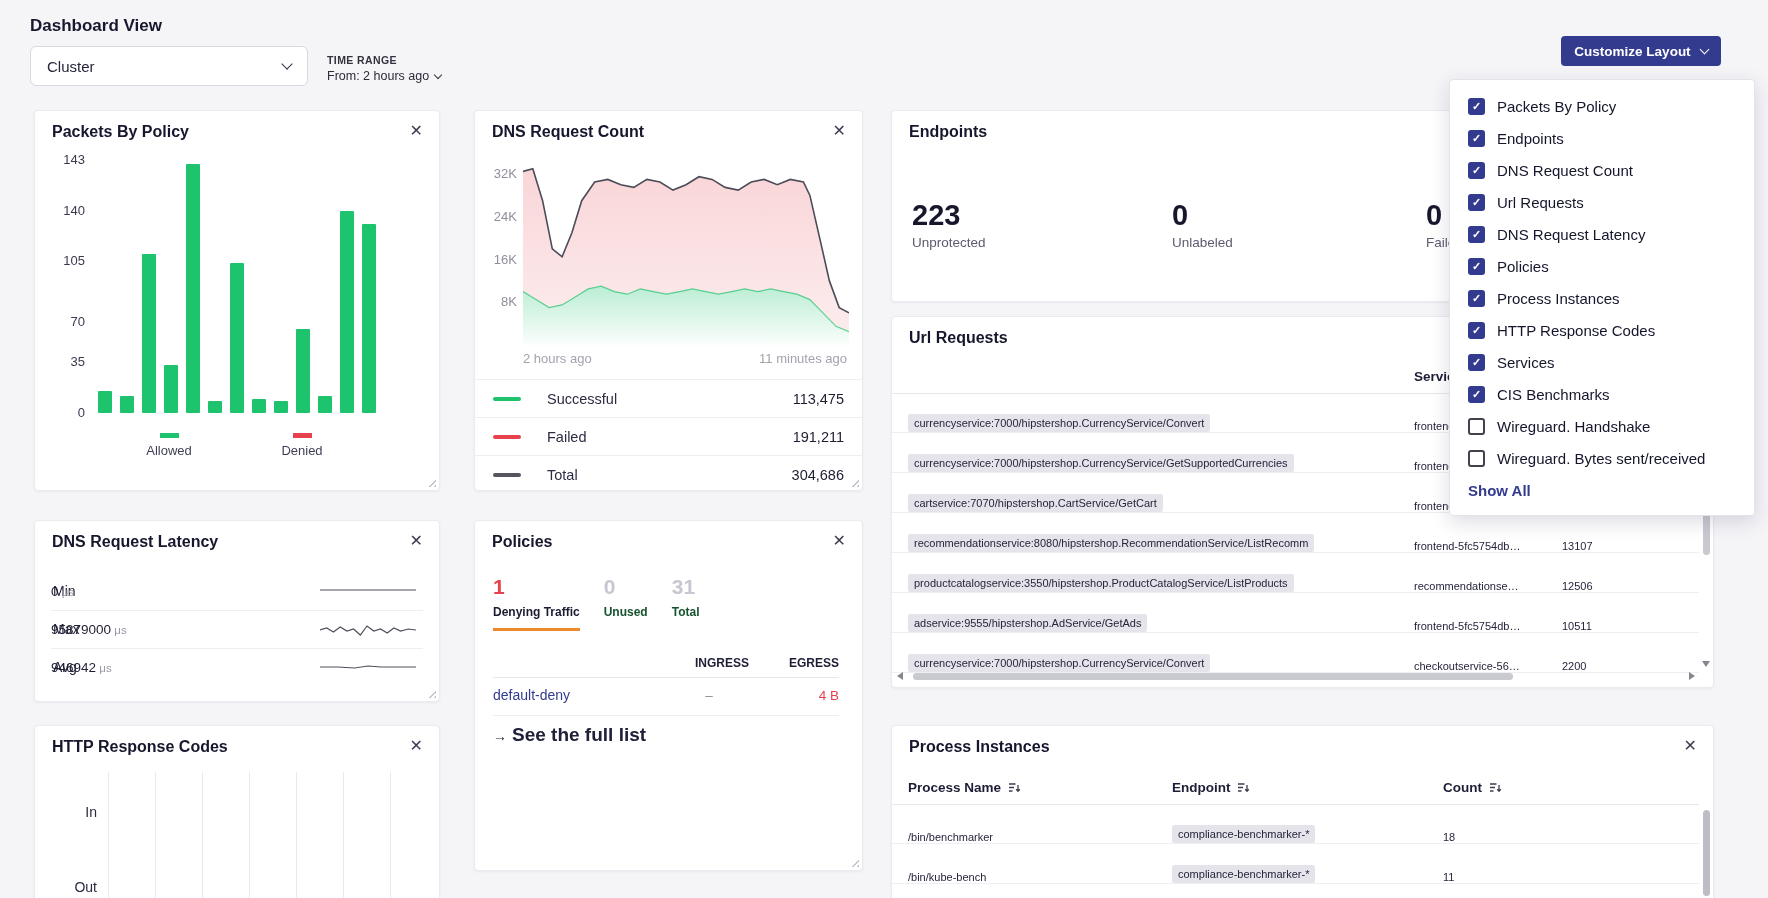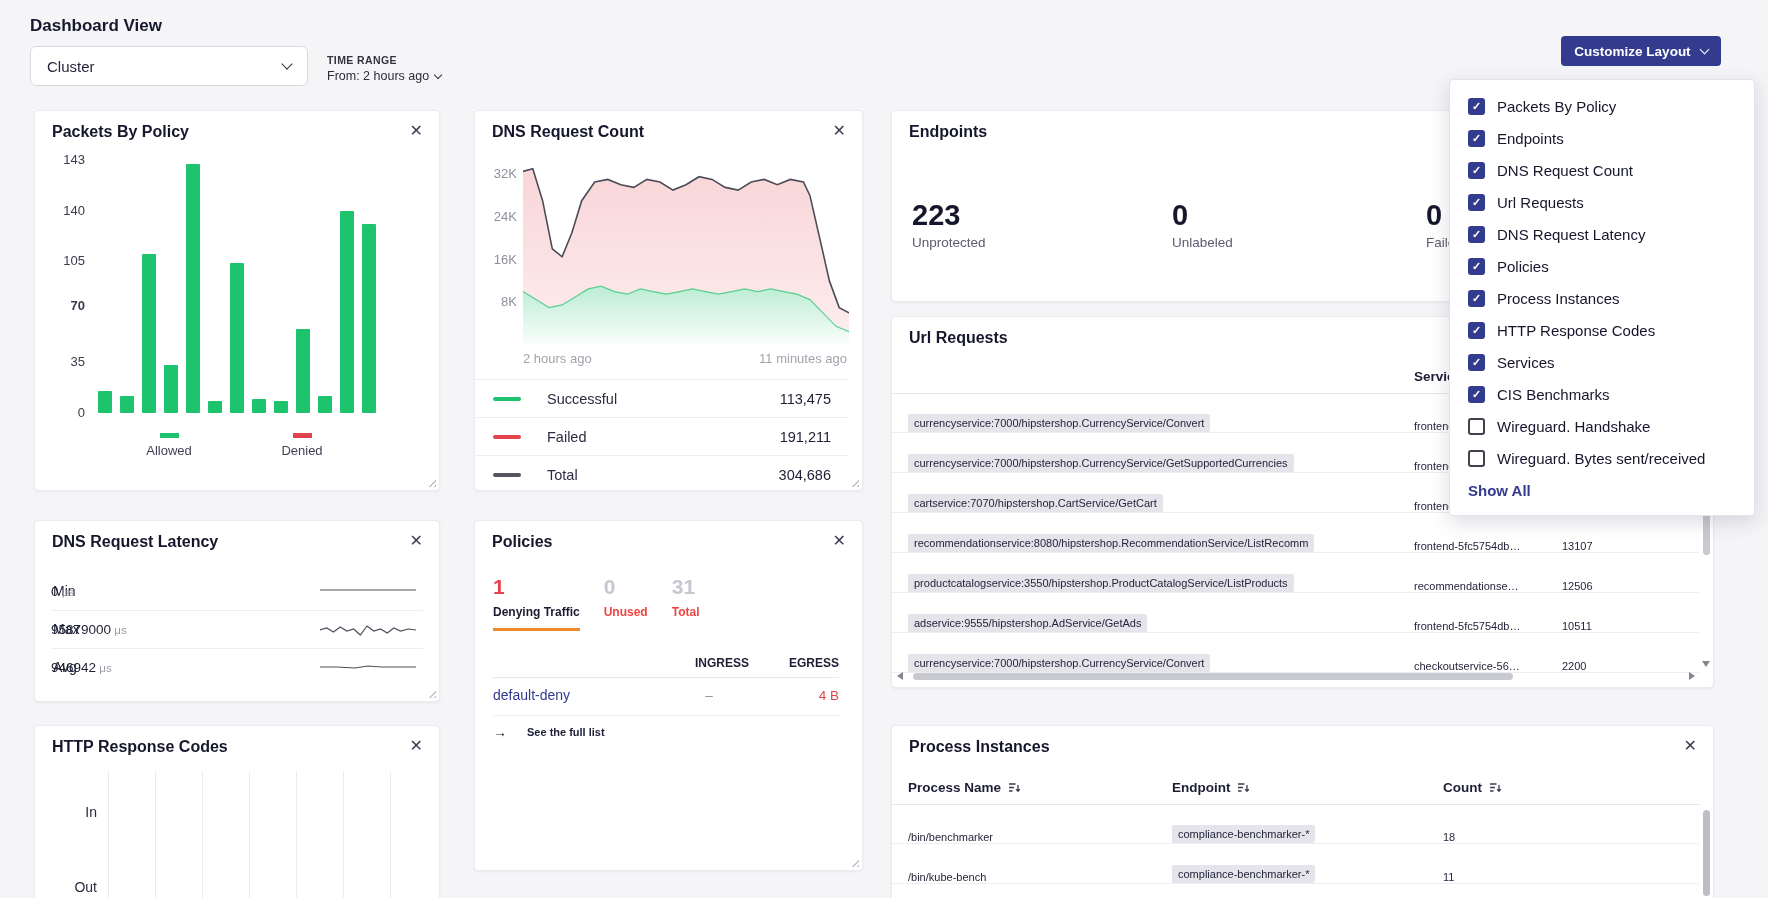--- a/index.html
+++ b/index.html
@@ -43,21 +43,21 @@
   .pbp-marker{position:absolute;top:282px;width:19px;height:5px}
   .pbp-glabel{position:absolute;top:292px;width:62px;text-align:center;font-size:13px;color:#3f3f55}
 
   
   #card-dns{left:474px;top:110px;width:389px;height:381px}
   .dns-ytick{position:absolute;left:0;width:42px;text-align:right;font-size:13px;color:#8f8f9c}
   #dns-svg{position:absolute;left:48px;top:47px}
   .dns-x{position:absolute;top:240px;font-size:13px;color:#a3a3ad}
   .dns-x.start{left:48px}
   .dns-x.end{right:15px}
-  .dns-legend{position:absolute;left:0;right:13px;top:268px}
+  .dns-legend{position:absolute;left:0;right:0;top:268px}
   .legend-row{display:flex;align-items:center;height:37px;border-top:1px solid #ededf2;padding:0 18px}
   .legend-row .dash{width:28px;height:4px;border-radius:2px;flex:0 0 28px}
   .legend-row .llbl{margin-left:26px;font-size:14.5px;color:#2c2c42}
   .legend-row .lval{margin-left:auto;font-size:14.5px;color:#1e1e33}
 
   
   #card-endpoints{left:891px;top:110px;width:823px;height:192px}
   .ep-stat{position:absolute;top:88px}
   .ep-val{font-size:29px;font-weight:800;color:#16162c}
   .ep-lbl{font-size:13.5px;color:#5b5b6e;margin-top:3px}
@@ -97,31 +97,31 @@
   .lat-unit{font-size:11.5px;color:#9a9aa6}
   .lat-row svg{position:absolute;right:7px;top:9px}
 
   
   #card-pol{left:474px;top:520px;width:389px;height:351px}
   .pol-stats{position:absolute;left:18px;top:54px;display:flex;gap:24px}
   .pol-stat{cursor:pointer;padding-bottom:9px}
   .pol-stat.active{border-bottom:3px solid #ef8a2c}
   .pol-num{font-size:21px;font-weight:700;color:#c7c7d1}
   .pol-stat.active .pol-num{color:#e5424d}
-  .pol-lbl{font-size:12px;font-weight:700;color:#ef4444;margin-top:6px;white-space:nowrap}
+  .pol-lbl{font-size:12px;font-weight:700;color:#14532d;margin-top:6px;white-space:nowrap}
   .pol-stat.active .pol-lbl{color:#1b1b31}
   .pol-thead{position:absolute;left:18px;right:23px;top:128px;height:28px;border-bottom:1px solid #e7e7ec}
   .pol-h{position:absolute;top:7px;font-size:12px;font-weight:700;color:#1d1d36;text-align:right;width:80px;cursor:pointer}
   .pol-h.ing{right:90px}
   .pol-h.egr{right:0}
   .pol-row{position:absolute;left:18px;right:23px;top:156px;height:38px;border-bottom:1px solid #efeff3}
   .pol-name{position:absolute;left:0;top:10px;font-size:14px;color:#333b8f;cursor:pointer}
   .pol-ing{position:absolute;right:90px;top:11px;width:80px;text-align:center;font-size:13.5px;color:#8a8a96}
   .pol-egr{position:absolute;right:0;top:11px;width:80px;text-align:right;font-size:13.5px;color:#e5424d}
-  .pol-footer{position:absolute;left:18px;top:203px;font-size:11px;font-weight:600;color:#20203a;display:flex;gap:20px;align-items:center;cursor:pointer}
+  .pol-footer{position:absolute;left:18px;top:203px;font-size:19px;font-weight:600;color:#20203a;display:flex;gap:5px;align-items:center;cursor:pointer}
   .arrow-icon::before{content:"→";font-size:14px;color:#20203a}
 
   
   #card-http{left:34px;top:725px;width:406px;height:330px}
   .http-grid{position:absolute;left:73px;right:27px;top:46px;bottom:0;background-image:repeating-linear-gradient(to right,#e9e9ef 0,#e9e9ef 1px,transparent 1px,transparent 47px)}
   .http-lbl{position:absolute;left:28px;width:34px;text-align:right;font-size:14px;color:#2a2a40}
 
   
   .h-scroll{position:absolute;left:5px;right:18px;bottom:5px;height:12px;display:flex;align-items:center}
   .arr{width:0;height:0}
@@ -160,21 +160,21 @@
     <span>Customize Layout</span>
     <span class="chev"></span>
   </button>
 
   <div class="card" id="card-pbp">
     <div class="card-title">Packets By Policy</div>
     <span class="card-close"></span>
     <div class="pbp-wrap">
         <div class="pbp-tick" style="top: 254px;">0</div>
         <div class="pbp-tick" style="top: 203.4px;">35</div>
-        <div class="pbp-tick" style="top: 147px; font-weight: bold;">70</div>
+        <div class="pbp-tick" style="top: 163px;">70</div>
         <div class="pbp-tick" style="top: 102.2px;">105</div>
         <div class="pbp-tick" style="top: 51.6px;">140</div>
         <div class="pbp-tick" style="top: 1px;">143</div>
         <div class="pbp-bar" style="left: 51px; width: 13.5px; top: 240.314px; height: 21.6857px; background: rgb(30, 195, 110);"></div>
         <div class="pbp-bar" style="left: 73px; width: 13.5px; top: 244.651px; height: 17.3486px; background: rgb(30, 195, 110);"></div>
         <div class="pbp-bar" style="left: 95px; width: 13.5px; top: 102.971px; height: 159.029px; background: rgb(30, 195, 110);"></div>
         <div class="pbp-bar" style="left: 117px; width: 13.5px; top: 214.291px; height: 47.7086px; background: rgb(30, 195, 110);"></div>
         <div class="pbp-bar" style="left: 139px; width: 13.5px; top: 13.3371px; height: 248.663px; background: rgb(30, 195, 110);"></div>
         <div class="pbp-bar" style="left: 161px; width: 13.5px; top: 250.434px; height: 11.5657px; background: rgb(30, 195, 110);"></div>
         <div class="pbp-bar" style="left: 183px; width: 13.5px; top: 111.646px; height: 150.354px; background: rgb(30, 195, 110);"></div>

